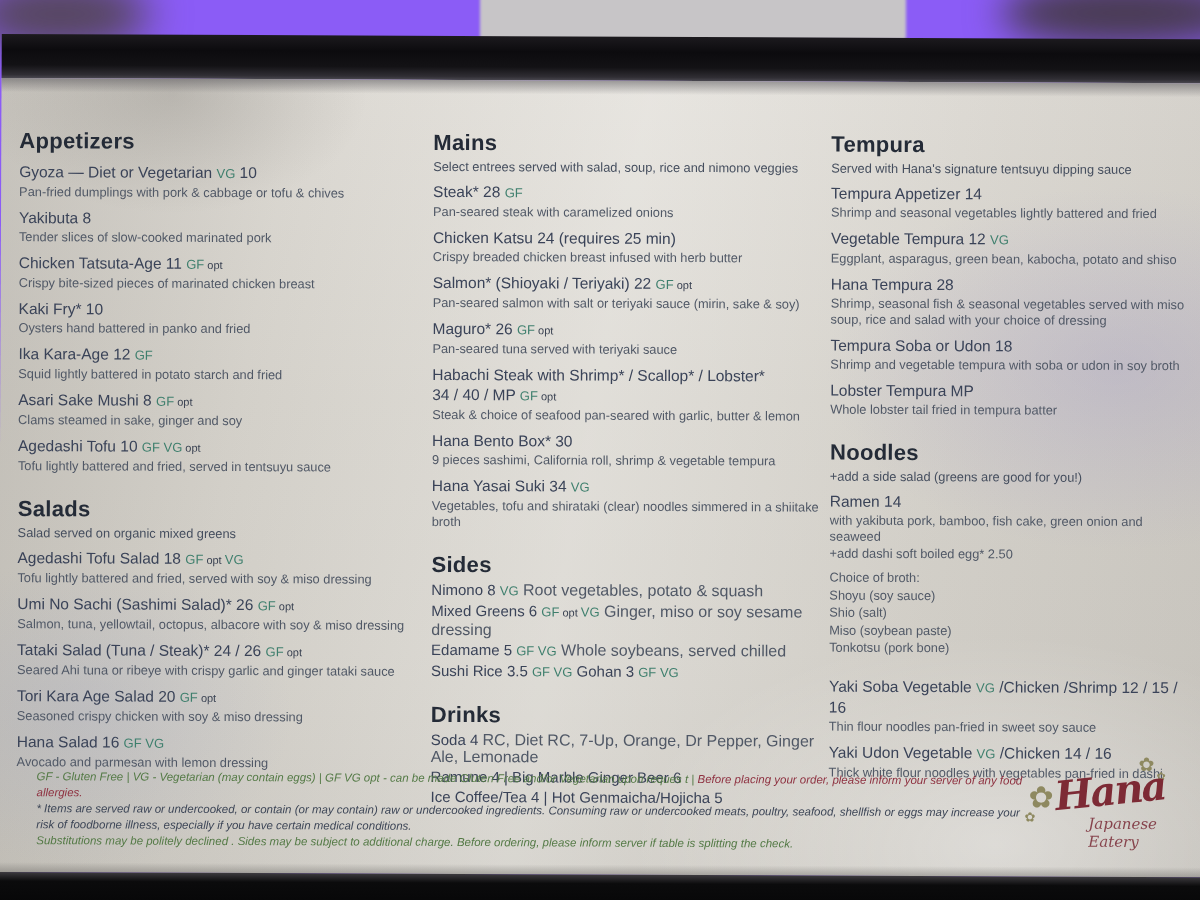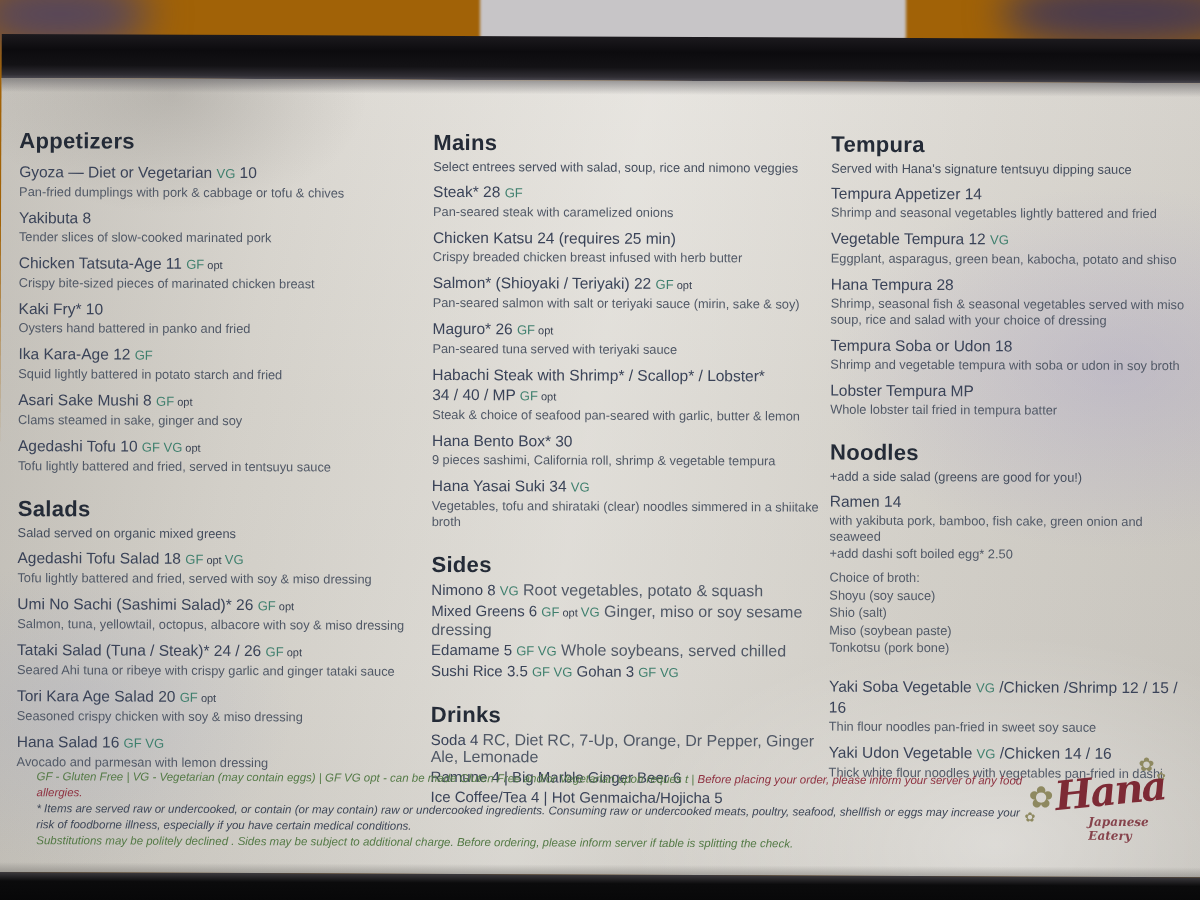--- a/index.html
+++ b/index.html
@@ -1,17 +1,17 @@
 <!DOCTYPE html>
 <html><head>
 <meta charset="utf-8">
 <style>
   html,body{margin:0;padding:0;background:#131114;}
   .scene{position:relative;width:1200px;height:900px;overflow:hidden;
-         background:#a16207;font-family:"Liberation Sans",sans-serif;}
+         background:#8b5cf6;font-family:"Liberation Sans",sans-serif;}
   
   .blob{position:absolute;border-radius:50%;}
   .blob-left{left:-30px;top:-22px;width:180px;height:72px;background:#55465c;filter:blur(20px);}
   .blob-right{left:1000px;top:-20px;width:250px;height:66px;background:#483b50;filter:blur(18px);}
   .white-object{position:absolute;left:480px;top:-4px;width:426px;height:44px;background:#c7c5c7;
                 border-radius:3px;filter:blur(1.5px);}
   
   .menu-wrap{position:absolute;left:0;top:0;width:1216px;height:900px;
              transform:rotate(0.25deg);transform-origin:0 450px;}
   .binder-top{position:absolute;left:0;top:34px;width:100%;height:44px;
@@ -57,21 +57,21 @@
   .footer p{margin:0;}
   .f-green{color:#547a46;}
   .f-red{color:#8e3140;}
   .f-navy{color:#3d4657;}
   
   .logo{position:absolute;left:1028px;top:676px;width:165px;height:115px;}
   .logo-script{position:absolute;left:28px;top:8px;
       font-family:"DejaVu Serif",serif;font-style:italic;font-weight:bold;
       font-size:40px;color:#7d2a35;transform:rotate(-6deg);letter-spacing:-2px;}
   .logo-sub{position:absolute;left:62px;top:56px;
-      font-family:"DejaVu Serif",serif;font-style:italic;font-size:12px;color:#86434c;font-weight:bold;}
+      font-family:"DejaVu Serif",serif;font-style:italic;font-size:15px;color:#86434c;}
   .flower{position:absolute;color:#8e8960;line-height:1;}
   .flower-big-left{left:2px;top:24px;font-size:30px;}
   .flower-small-left{left:-2px;top:52px;font-size:13px;}
   .flower-top-right{left:112px;top:-4px;font-size:19px;}
   .flower-small-right{left:130px;top:12px;font-size:11px;}
 </style>
 </head>
 <body>
 
 <div class="scene" data-name="menu-photo">

